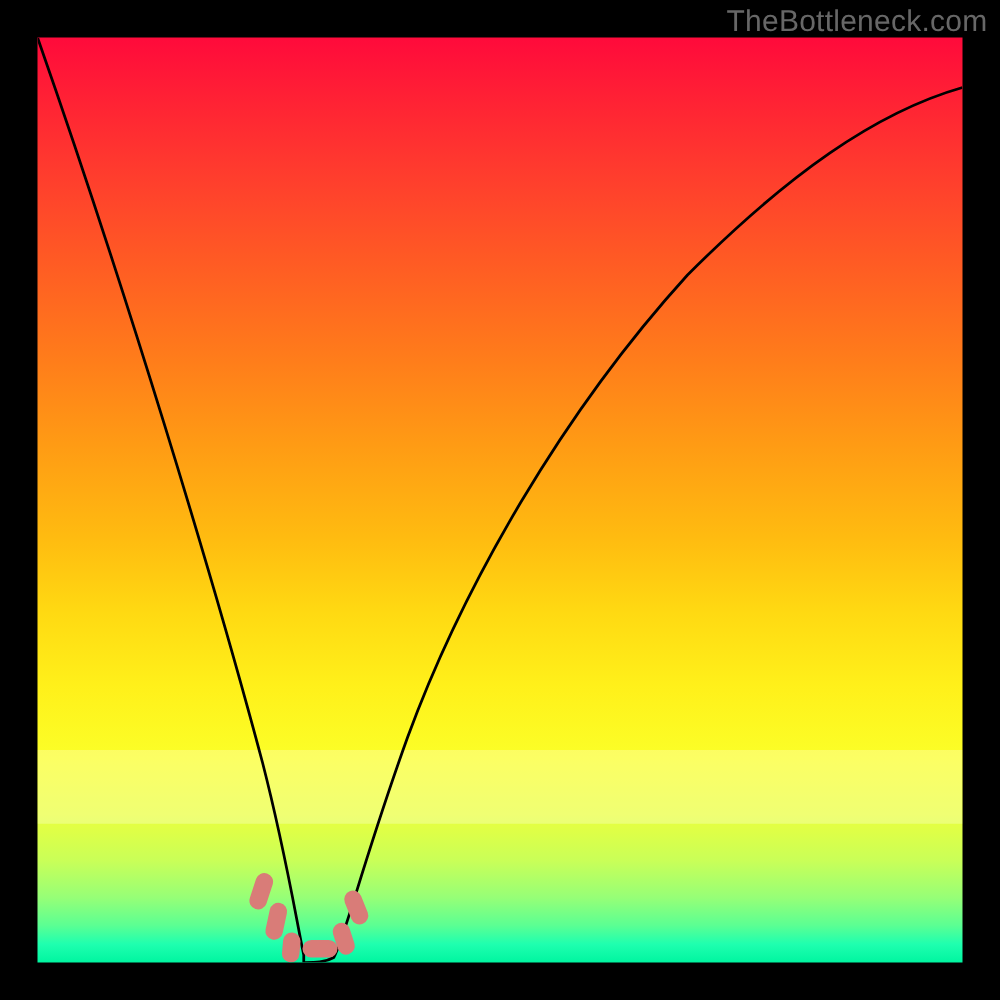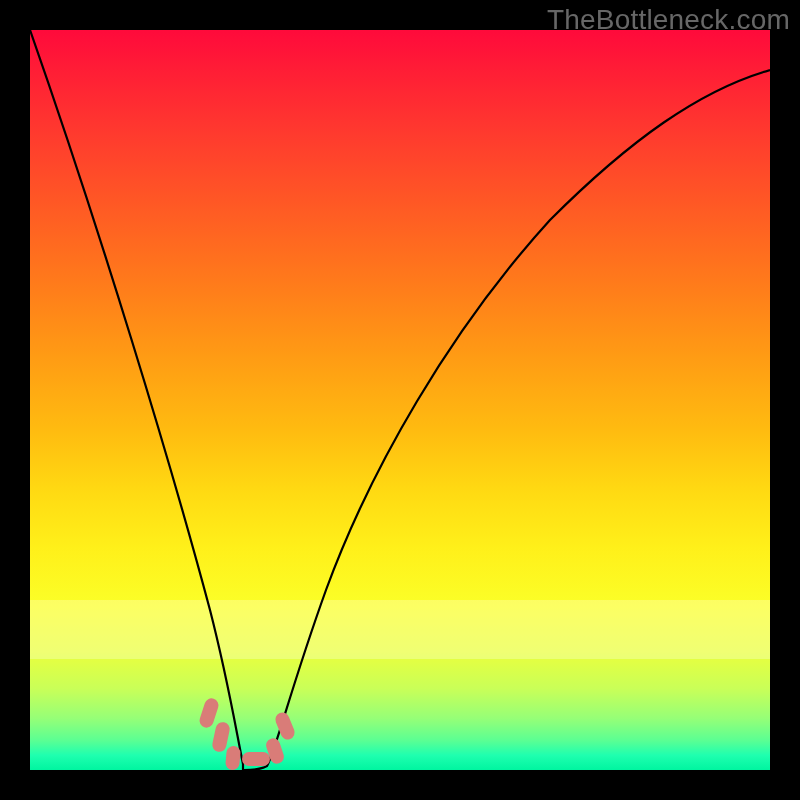--- a/index.html
+++ b/index.html
@@ -53,21 +53,21 @@
     left: 0;
     top: 0;
     width: 740px;
     height: 740px;
   }
   .watermark {
     position: absolute;
     top: 4px;
     right: 10px;
     color: #676767;
-    font-size: 28px;
+    font-size: 24px;
     letter-spacing: 0.2px;
     font-weight: 500;
   }
   .pill {
     fill: #d97c78;
   }
 </style>
 </head>
 <body>
 

